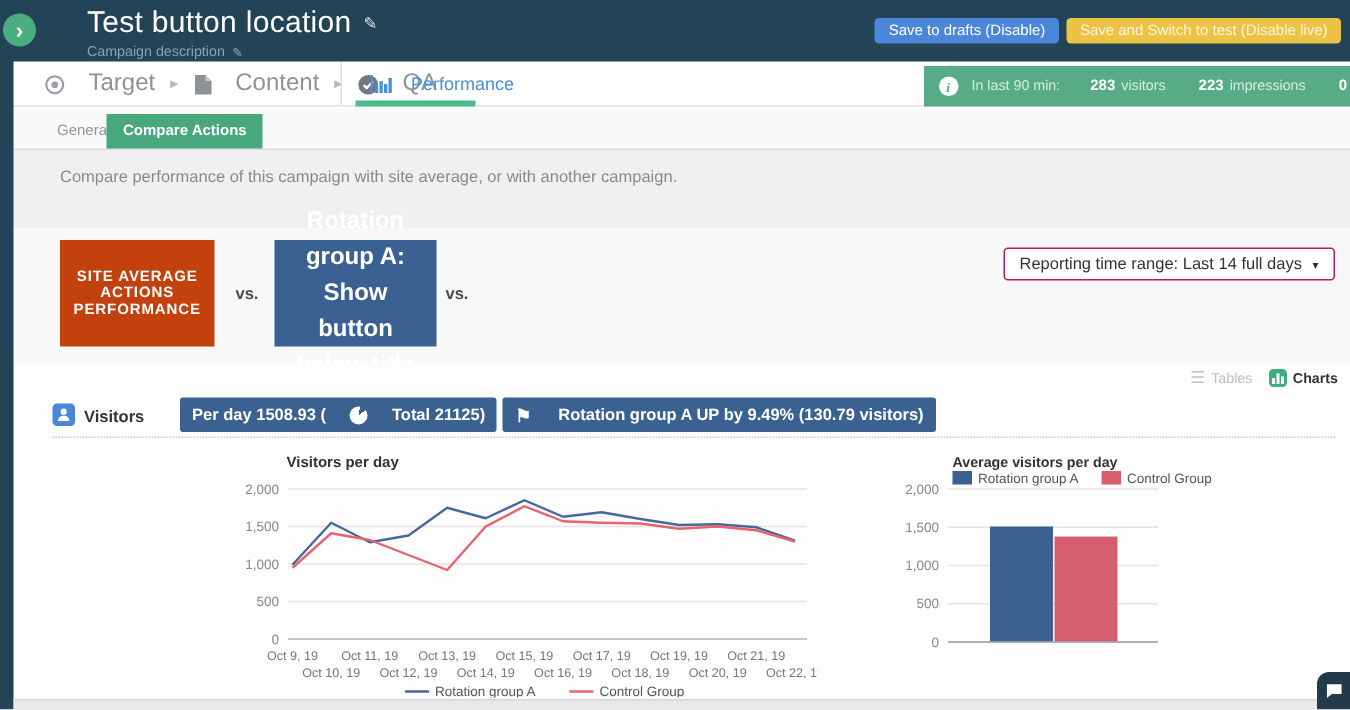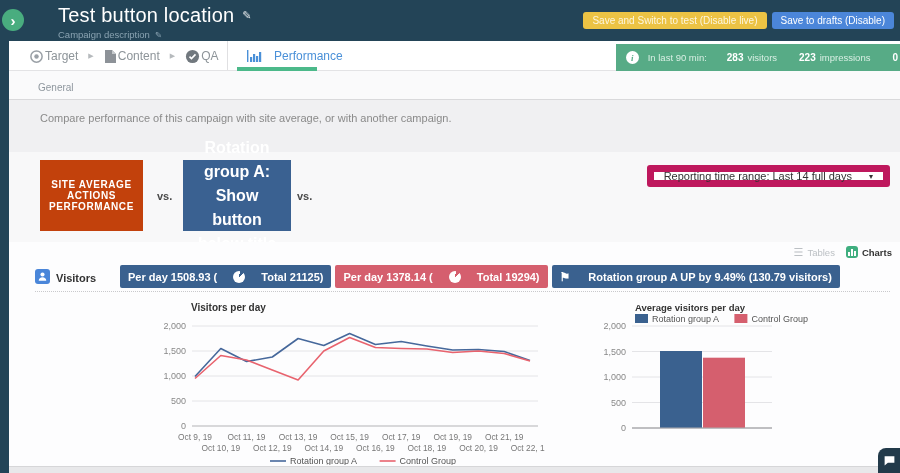--- a/index.html
+++ b/index.html
@@ -28,21 +28,21 @@
   .btn{height:17px;font-size:10px;line-height:15px;padding:0 9px;border:none;border-radius:3px;
        color:#fff;font-family:"Liberation Sans",sans-serif;cursor:pointer;white-space:nowrap;}
   .btn-drafts{background:#4b86d9;}
   .btn-test{background:#ecc344;color:#fdf6df;}
   .btn-live{background:#2fa174;}
 
   
   .navbar{position:absolute;left:9px;top:41px;width:891px;height:30px;background:#ffffff;
           border-bottom:1px solid #e3e3e5;z-index:4;}
   .steps{position:absolute;left:20px;top:0;height:30px;display:flex;align-items:center;gap:10px;}
-  .step{display:flex;align-items:center;gap:1px;color:#8d9499;font-size:12px;cursor:pointer;}
+  .step{display:flex;align-items:center;gap:15px;color:#8d9499;font-size:16px;cursor:pointer;}
   .step svg{display:block;}
   .sep{font-size:7px;color:#b6babd;}
   .nav-divider{position:absolute;left:218px;top:0;height:29px;border-left:1px solid #e0e0e2;}
   .perf{position:absolute;left:237px;top:0;height:29px;display:flex;align-items:center;gap:12px;
         color:#4a90d8;font-size:12px;cursor:pointer;}
   .perf-underline{position:absolute;left:228px;bottom:-1px;width:80px;height:4px;background:#4cb98a;}
   .live-stats{position:absolute;right:0;top:3px;height:27px;background:#57ab86;display:flex;
               align-items:center;gap:4px;color:#d9efe4;font-size:9.5px;padding:0 2px 0 10px;white-space:nowrap;}
   .info-icon{width:13px;height:13px;border-radius:50%;background:#fff;color:#57ab86;font-weight:bold;
              font-size:9px;display:flex;align-items:center;justify-content:center;margin-right:5px;
@@ -63,23 +63,23 @@
 
   .compare-band{position:absolute;left:9px;top:152px;width:891px;height:90px;background:#f8f8f9;z-index:2;}
   .cbox{position:absolute;top:8px;height:71px;display:flex;align-items:center;justify-content:center;
         text-align:center;color:#fff;font-weight:bold;padding:4px 8px;cursor:pointer;}
   .cbox-green{left:31px;width:103px;background:#c2410c;font-size:10px;letter-spacing:.6px;}
   .cbox-blue{left:174px;width:108px;background:#3a6191;font-size:16px;line-height:1.5;}
   .cbox-red{left:309px;width:109px;background:#d7616f;font-size:10px;line-height:1.5;}
   .vs{position:absolute;top:38px;font-size:11px;font-weight:bold;color:#4a4a4a;}
   .vs1{left:148px;}
   .vs2{left:288px;}
-  .time-range{position:absolute;right:10px;top:13px;height:22px;background:#fff;border:7px solid #be185d;
+  .time-range{position:absolute;right:10px;top:13px;height:22px;background:#fff;border:1px solid #be185d;
               border-radius:3px;font-size:11px;color:#333;padding:0 10px;display:flex;align-items:center;
-              gap:17px;font-family:"Liberation Sans",sans-serif;cursor:pointer;white-space:nowrap;}
+              gap:7px;font-family:"Liberation Sans",sans-serif;cursor:pointer;white-space:nowrap;}
   .caret{font-size:8px;color:#333;}
 
   
   .charts-panel{position:absolute;left:9px;top:242px;width:891px;height:224px;background:#fdfdfe;z-index:2;}
   .view-toggle{position:absolute;right:8px;top:4px;display:flex;gap:11px;align-items:center;font-size:9.5px;}
   .toggle-tables{color:#bcc0c4;display:flex;align-items:center;gap:4px;cursor:pointer;}
   .toggle-tables .hamburger{font-size:11px;line-height:1;}
   .toggle-charts{color:#333;font-weight:bold;display:flex;align-items:center;gap:4px;cursor:pointer;}
   .chart-ico{width:12px;height:12px;border-radius:3px;background:#3fae7f;display:flex;align-items:flex-end;
              justify-content:center;gap:1px;padding:2px;}
@@ -125,22 +125,22 @@
       <div class="title-row">
         <h1 class="page-title">Test button location</h1>
         <span class="pencil">✎</span>
       </div>
       <div class="subtitle-row">
         <span class="subtitle">Campaign description</span>
         <span class="pencil small">✎</span>
       </div>
     </div>
     <div class="header-actions">
+      <button class="btn btn-drafts">Save to drafts (Disable)</button>
       <button class="btn btn-test">Save and Switch to test (Disable live)</button>
-      <button class="btn btn-drafts">Save to drafts (Disable)</button>
     </div>
   </header>
 
   <div class="side-toggle">
     <span>›</span>
   </div>
   <span class="back-icon">
     <svg width="16" height="14" viewBox="0 0 16 14">
         <path d="M6.2 1.2 1.2 5.4l5 4.2V6.9c3.2 0 5.4.9 7 3.3.1-4.2-2.7-6.9-7-7.2z" fill="#ffffff"></path>
       </svg>
@@ -190,20 +190,21 @@
       <b>283</b>
       <span class="stat-label">visitors</span>
       <b>223</b>
       <span class="stat-label">impressions</span>
       <b>0</b>
     </div>
   </nav>
 
   <div class="tabrow">
     <div class="tab tab-general">General</div>
+    <div class="tab tab-compare">Compare Actions</div>
   </div>
 
   <p class="desc">Compare performance of this campaign with site average, or with another campaign.</p>
 
   <section class="compare-band dots">
     <div class="cbox cbox-green">SITE AVERAGE ACTIONS PERFORMANCE</div>
     <span class="vs vs1">vs.</span>
     <div class="cbox cbox-blue">Rotation group A: Show button below title</div>
     <span class="vs vs2">vs.</span>
     <button class="time-range">
@@ -234,25 +235,20 @@
             <circle cx="8" cy="5" r="3" fill="#fff"></circle>
             <path d="M2.5 14c0-3.2 2.4-5 5.5-5s5.5 1.8 5.5 5z" fill="#fff"></path>
           </svg>
       </span>
       <span class="vis-label">Visitors</span>
       <div class="badges">
         <span class="badge badge-blue">
           <span>Per day 1508.93 (</span>
           <span class="pie"></span>
           <span>Total 21125)</span>
-        </span>
-        <span class="badge badge-red">
-          <span>Per day 1378.14 (</span>
-          <span class="pie"></span>
-          <span>Total 19294)</span>
         </span>
         <span class="badge badge-blue">
           <span class="flag">⚑</span>
           <span>Rotation group A UP by 9.49% (130.79 visitors)</span>
         </span>
       </div>
     </div>
 
     <div id="line-chart"><svg width="400" height="170" viewBox="0 0 400 170">
           <text x="46" y="16" font-size="10" font-weight="bold" fill="#333">Visitors per day</text>

